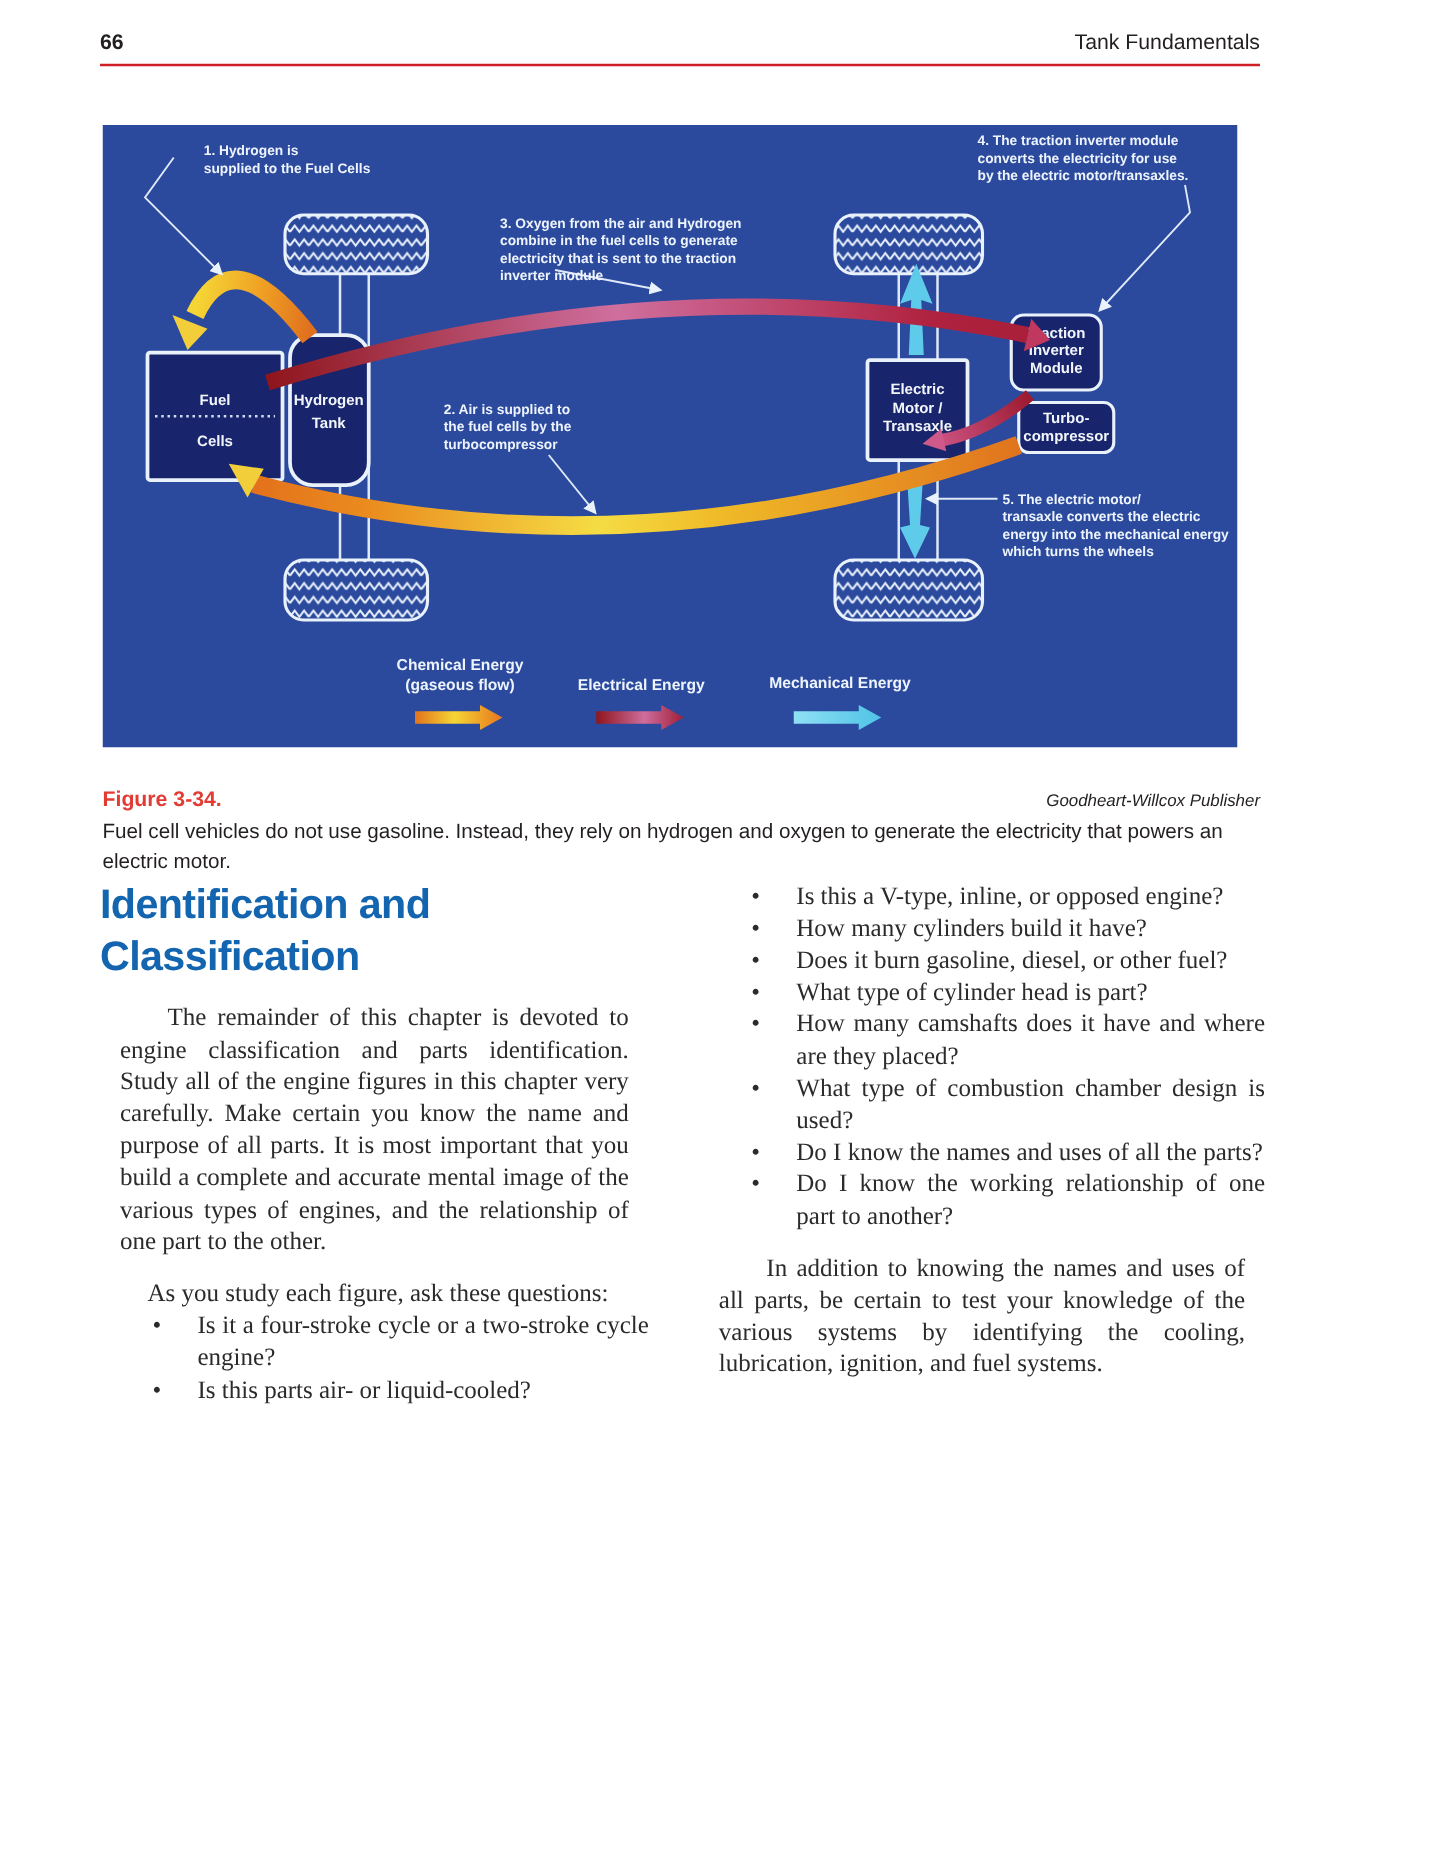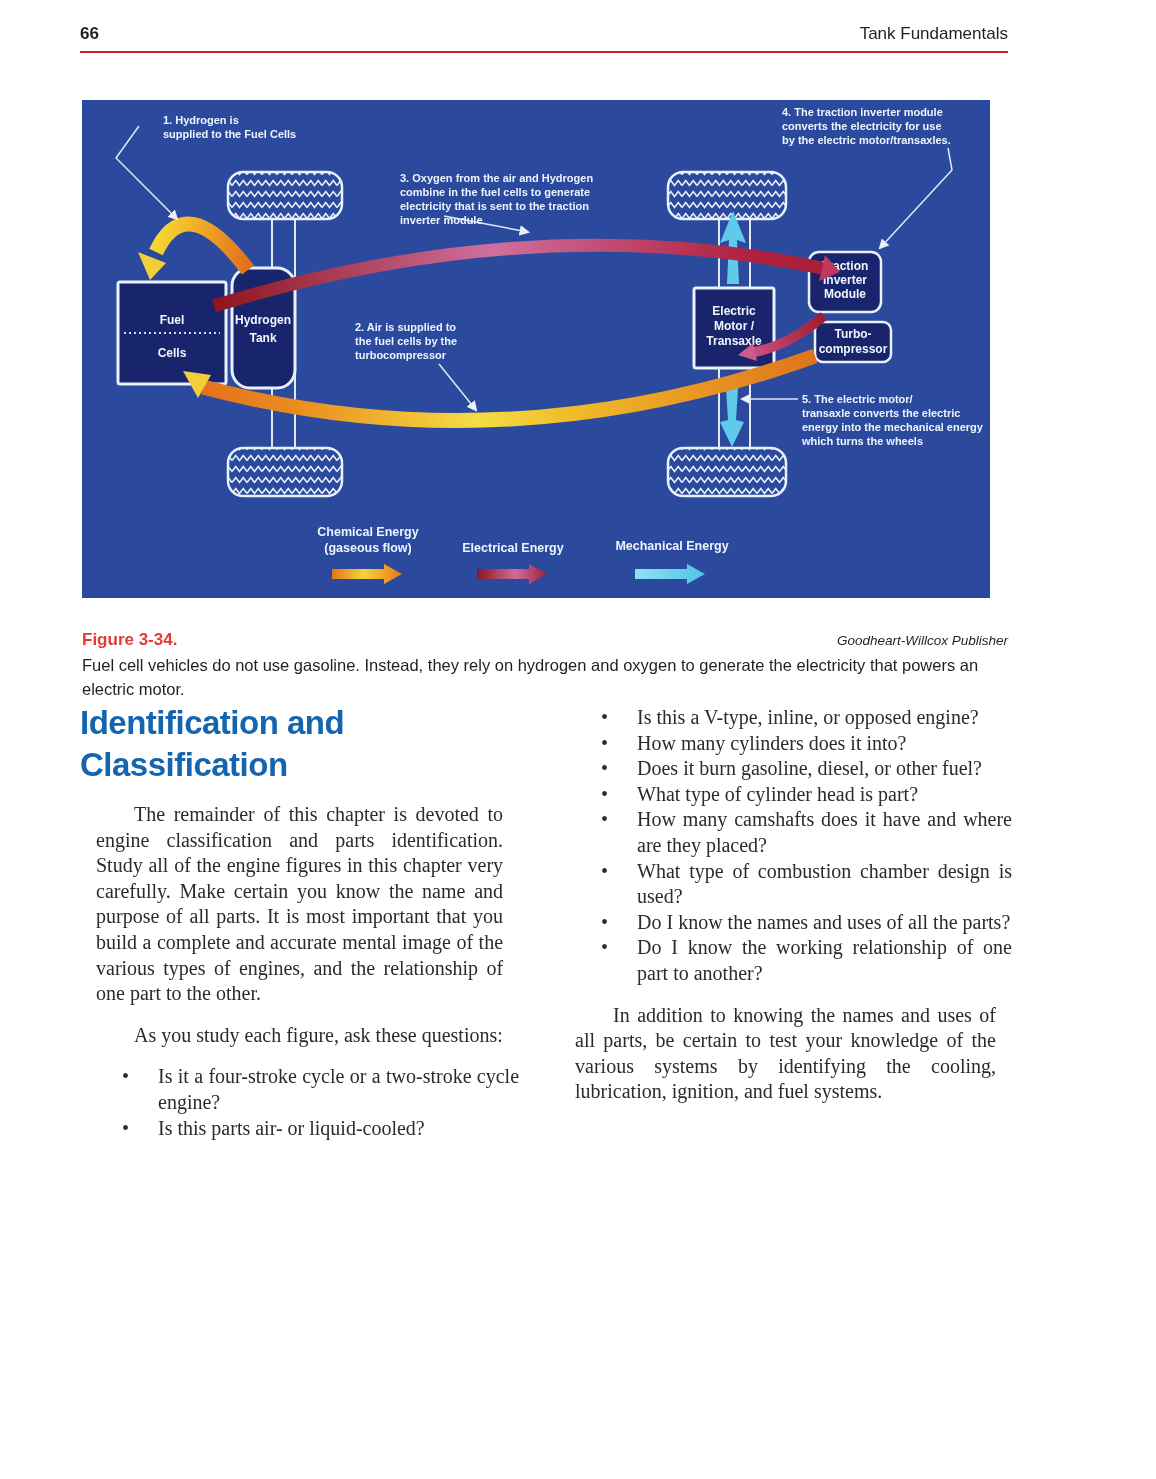--- a/index.html
+++ b/index.html
@@ -29,21 +29,21 @@
   .caption-text { margin:3px 0 0 0; font-size:16.5px; line-height:24px; }
 
   
   .columns { position:absolute; left:80px; top:702px; width:932px; display:flex; gap:40px;
              font-family:"Liberation Serif", serif; font-size:20px; line-height:25.6px; color:#2b2b2b;justify-content:flex-end; }
   .col-left  { width:442px; }
   .col-right { width:456px; padding-top:3px; }
   h1.section-heading { font-family:"Liberation Sans", sans-serif; font-size:33px; line-height:42px;
                        letter-spacing:-0.5px; color:#1465b0; margin:0 0 13px 0; font-weight:bold; }
   p.body-para { margin:16px; text-align:justify; text-indent:38px; }
-  p.intro-line { margin:16px; text-indent:38px; }
+  p.intro-line { margin:0; text-indent:38px; }
   ul.qlist { list-style:none; margin:0; padding:0; }
   ul.qlist li { position:relative; padding-left:78px; text-align:justify; }
   ul.qlist li .b { position:absolute; left:42px; }
 </style>
 </head>
 <body>
 
 <div class="page">
 
   <header class="page-header">
@@ -218,21 +218,21 @@
       <p class="body-para">The remainder of this chapter is devoted to engine classification and parts identification. Study all of the engine figures in this chapter very carefully. Make certain you know the name and purpose of all parts. It is most important that you build a complete and accurate mental image of the various types of engines, and the relationship of one part to the other.</p>
       <p class="intro-line">As you study each figure, ask these questions:</p>
       <ul class="qlist">
         <li><span class="b">•</span><span>Is it a four-stroke cycle or a two-stroke cycle engine?</span></li>
         <li><span class="b">•</span><span>Is this parts air- or liquid-cooled?</span></li>
       </ul>
     </div>
     <div class="col-right">
       <ul class="qlist">
         <li><span class="b">•</span><span>Is this a V-type, inline, or opposed engine?</span></li>
-        <li><span class="b">•</span><span>How many cylinders does it into?</span></li>
+        <li><span class="b">•</span><span>How many cylinders build it have?</span></li>
         <li><span class="b">•</span><span>Does it burn gasoline, diesel, or other fuel?</span></li>
         <li><span class="b">•</span><span>What type of cylinder head is part?</span></li>
         <li><span class="b">•</span><span>How many camshafts does it have and where are they placed?</span></li>
         <li><span class="b">•</span><span>What type of combustion chamber design is used?</span></li>
         <li><span class="b">•</span><span>Do I know the names and uses of all the parts?</span></li>
         <li><span class="b">•</span><span>Do I know the working relationship of one part to another?</span></li>
       </ul>
       <p class="body-para">In addition to knowing the names and uses of all parts, be certain to test your knowledge of the various systems by identifying the cooling, lubrication, ignition, and fuel systems.</p>
     </div>
   </div>

